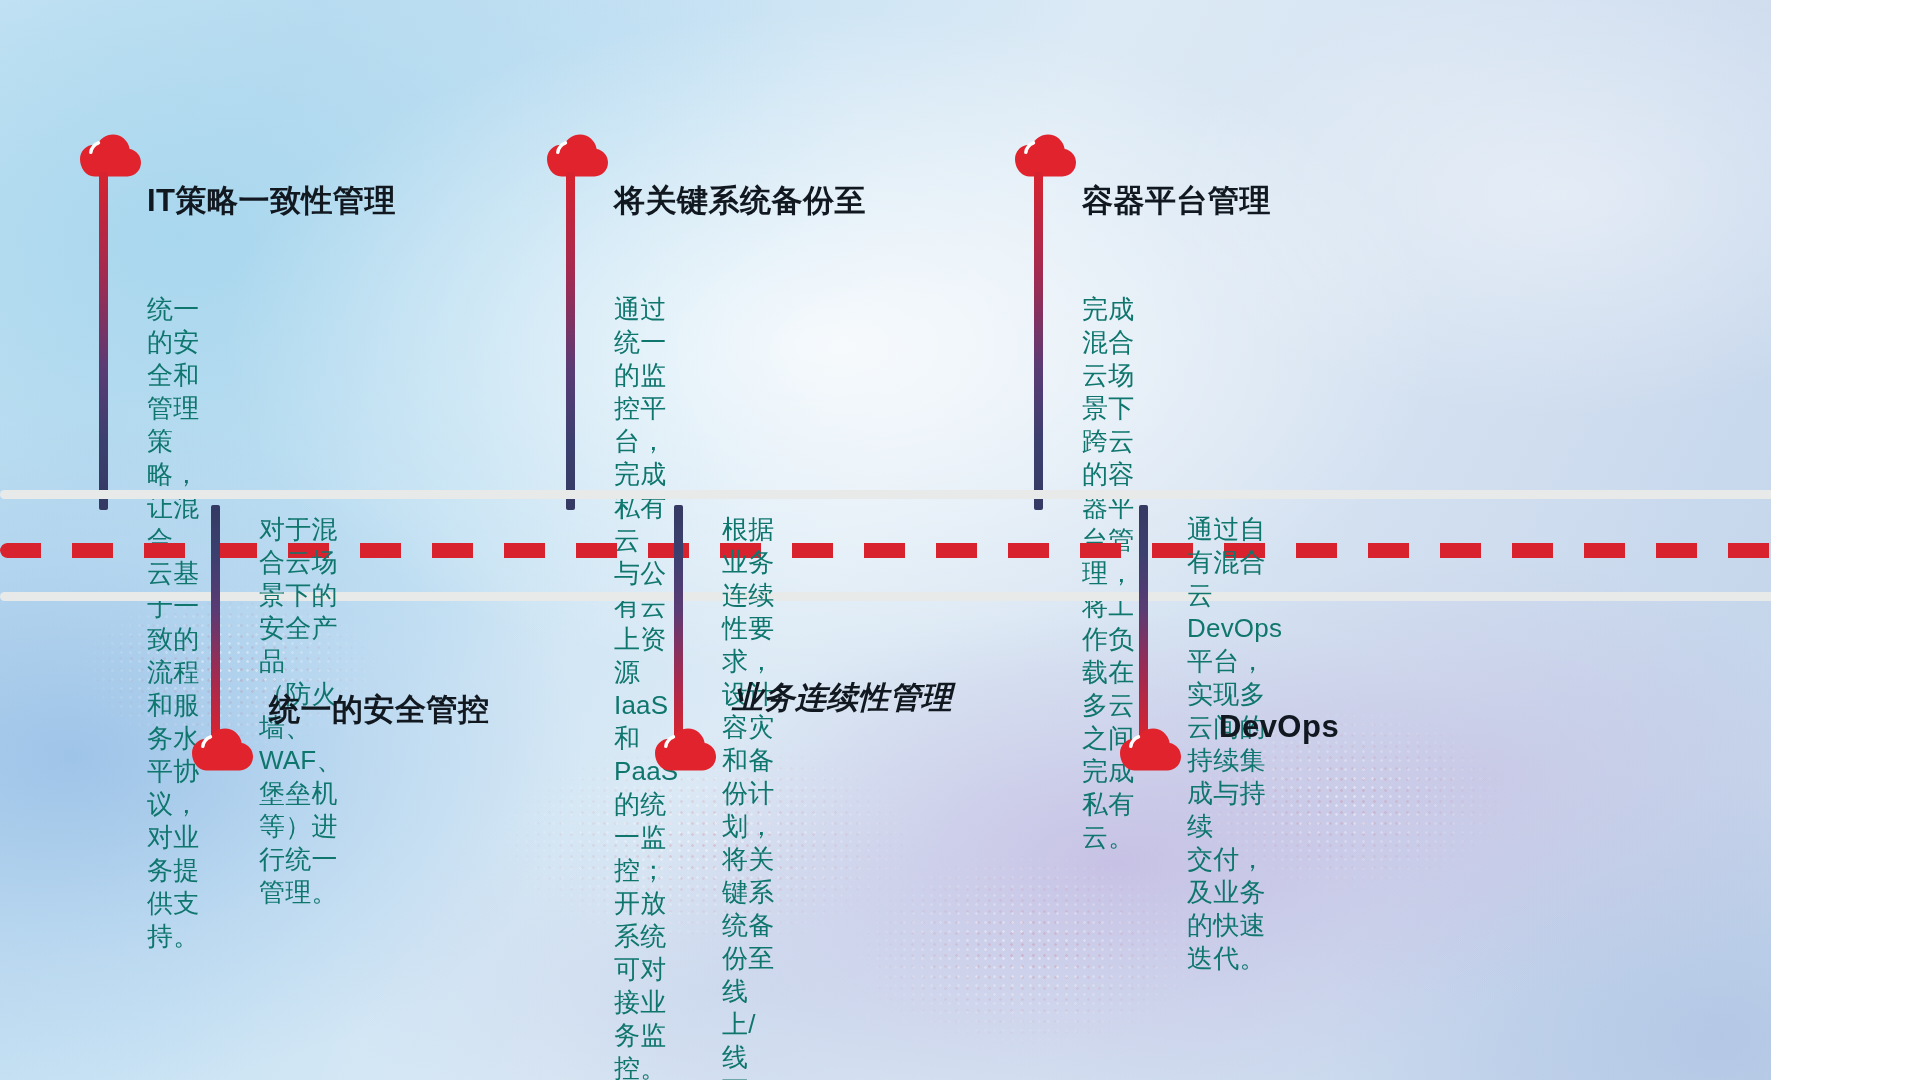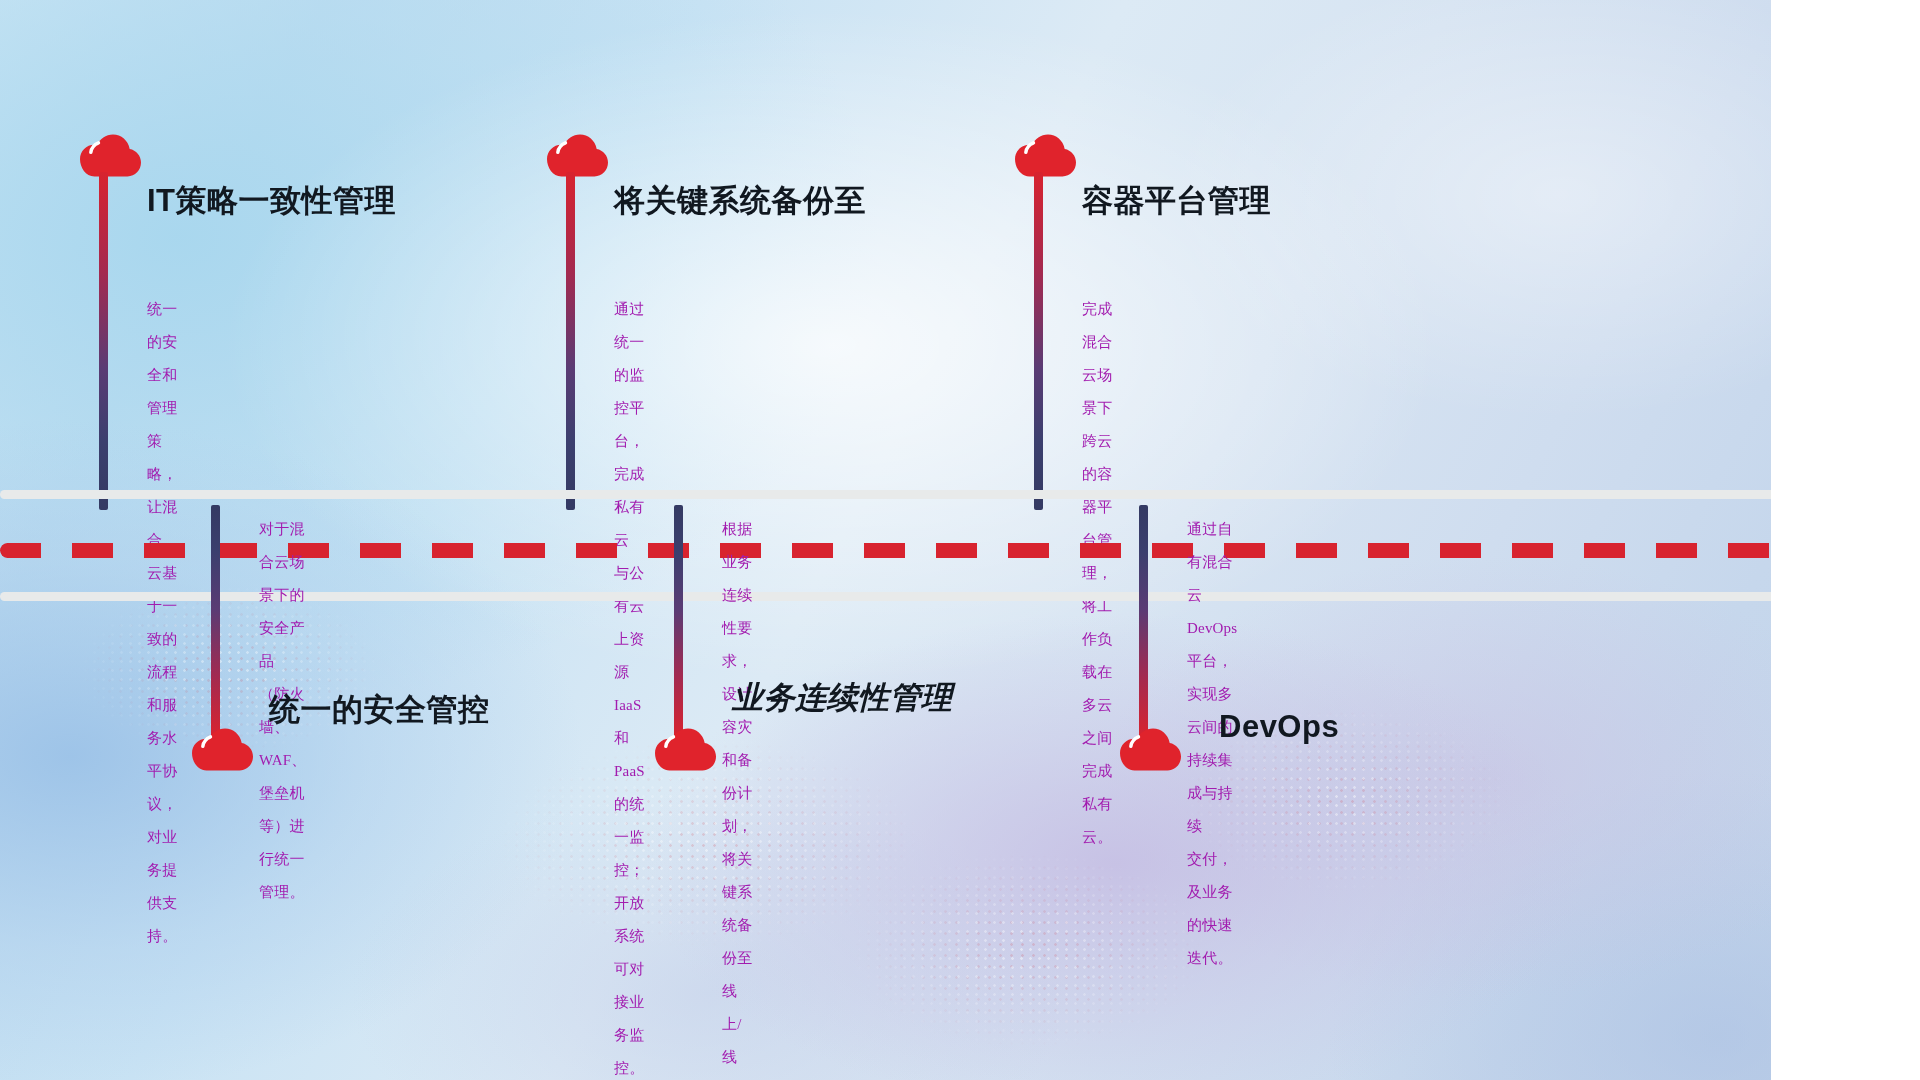--- a/index.html
+++ b/index.html
@@ -140,26 +140,25 @@
   .heading {
     position:absolute;
     white-space:nowrap;
     font-size:31px;
     font-weight:bold;
     color:#111820;
     letter-spacing:.5px;
   }
   .para {
     position:absolute;
-    font-size:15px;
+    font-size:26px;
     line-height:33px;
-    color:#a21caf;
+    color:#0f766e;
     letter-spacing:.2px;
     white-space:pre-line;
-    font-family:Liberation Serif, serif;
   }
 
   
   #item-1 { left:80px;  top:130px; }
   #item-2 { left:547px; top:130px; }
   #item-3 { left:1015px;top:130px; }
 
   .top .cloud { left:0;  top:0; }
   .top .stem  { left:19px; top:42px; height:338px; }
   .top .heading { left:67px; top:50px; }

